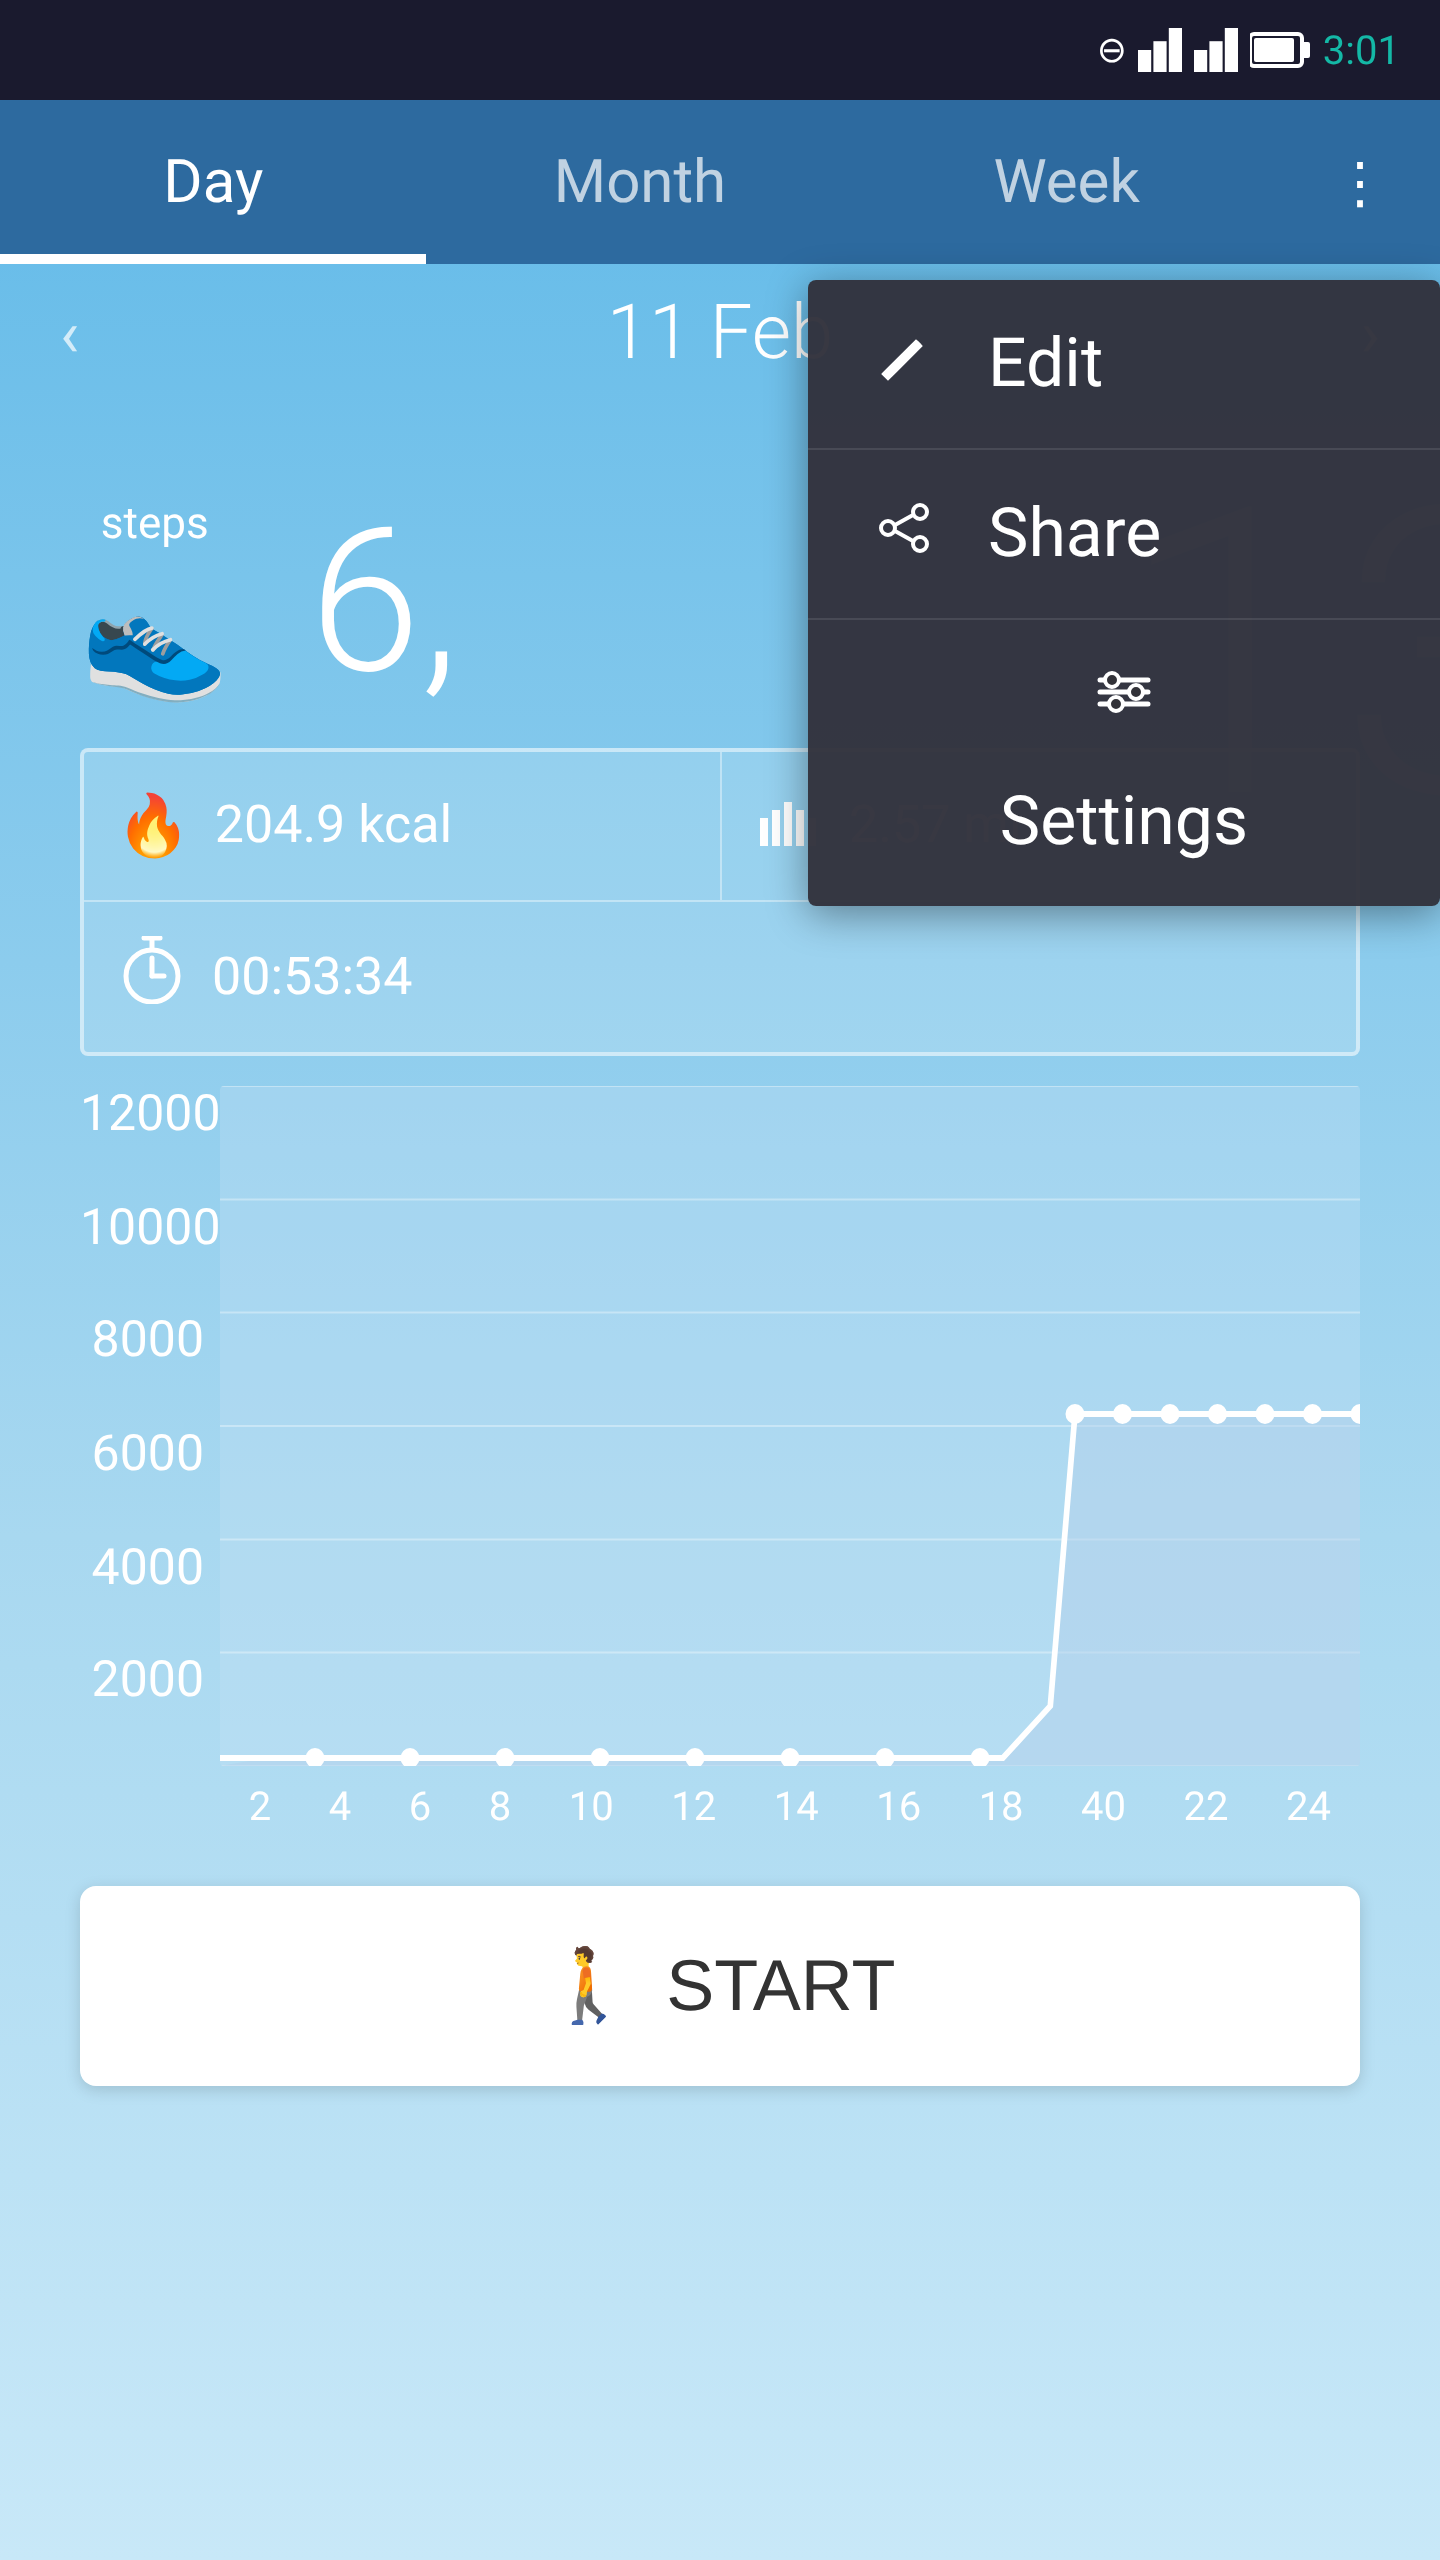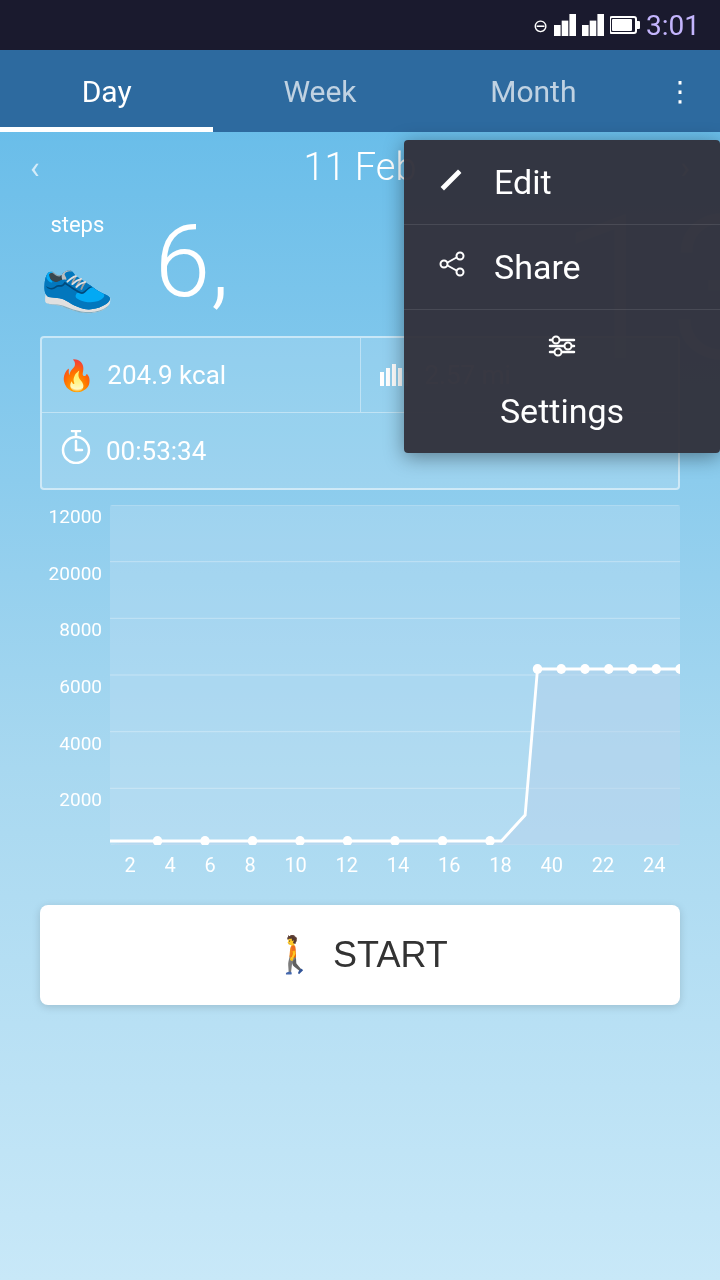--- a/index.html
+++ b/index.html
@@ -21,22 +21,22 @@
       justify-content: flex-end;
       padding: 0 20px;
       gap: 8px;
     }
     .status-bar-icons {
       display: flex;
       align-items: center;
       gap: 6px;
     }
     .status-time {
-      color: #c4b5fd;
-      font-size: 28px;
+      color: #14b8a6;
+      font-size: 20px;
       font-weight: 400;
     }
     .status-icon {
       color: white;
       font-size: 18px;
     }
 
     
     .tab-bar {
       background: #2d6a9f;
@@ -98,23 +98,24 @@
       font-size: 32px;
       cursor: pointer;
     }
     .nav-arrow.right { right: 30px; }
     .nav-arrow.left { left: 30px; }
 
     
     .steps-section {
       padding: 10px 40px 20px 40px;
       display: flex;
-      align-items: flex-start;
+      align-items: center;
       gap: 20px;
       position: relative;
+      margin-top: 38px;
     }
     .steps-label-col {
       display: flex;
       flex-direction: column;
       align-items: center;
     }
     .steps-label {
       color: white;
       font-size: 22px;
       margin-bottom: 8px;
@@ -181,21 +182,21 @@
       top: 0;
       bottom: 40px;
       width: 70px;
       display: flex;
       flex-direction: column;
       justify-content: space-between;
       padding-bottom: 0;
     }
     .chart-y-label {
       color: white;
-      font-size: 19px;
+      font-size: 25px;
       text-align: right;
       padding-right: 8px;
     }
     .chart-plot-area {
       position: absolute;
       left: 70px;
       right: 0;
       top: 0;
       bottom: 40px;
       background: rgba(200,225,245,0.3);
@@ -321,24 +322,24 @@
     </svg>
     <span class="status-time">3:01</span>
   </div>
 </div>
 
 <div class="tab-bar">
   <div class="tab-item active">
     <span>Day</span>
   </div>
   <div class="tab-item">
+    <span>Month</span>
+  </div>
+  <div class="tab-item">
     <span>Week</span>
-  </div>
-  <div class="tab-item">
-    <span>Month</span>
   </div>
   <div class="tab-menu-btn">
     <span>⋮</span>
   </div>
 </div>
 
 <div class="date-row">
   <span class="nav-arrow left">‹</span>
   <span class="date-text">11 Feb</span>
   <span class="nav-arrow right">›</span>
@@ -385,21 +386,21 @@
         </svg>
       </span>
       <span class="stat-value">00:53:34</span>
     </div>
   </div>
 </div>
 
 <div class="chart-container">
   <div class="chart-y-labels">
     <span class="chart-y-label">12000</span>
-    <span class="chart-y-label">20000</span>
+    <span class="chart-y-label">10000</span>
     <span class="chart-y-label">8000</span>
     <span class="chart-y-label">6000</span>
     <span class="chart-y-label">4000</span>
     <span class="chart-y-label">2000</span>
     <span class="chart-y-label"></span>
   </div>
   <div class="chart-plot-area">
     <svg class="chart-svg" viewBox="0 0 600 340" preserveAspectRatio="none">
 
       <line x1="0" y1="0" x2="600" y2="0" class="grid-line"></line>

